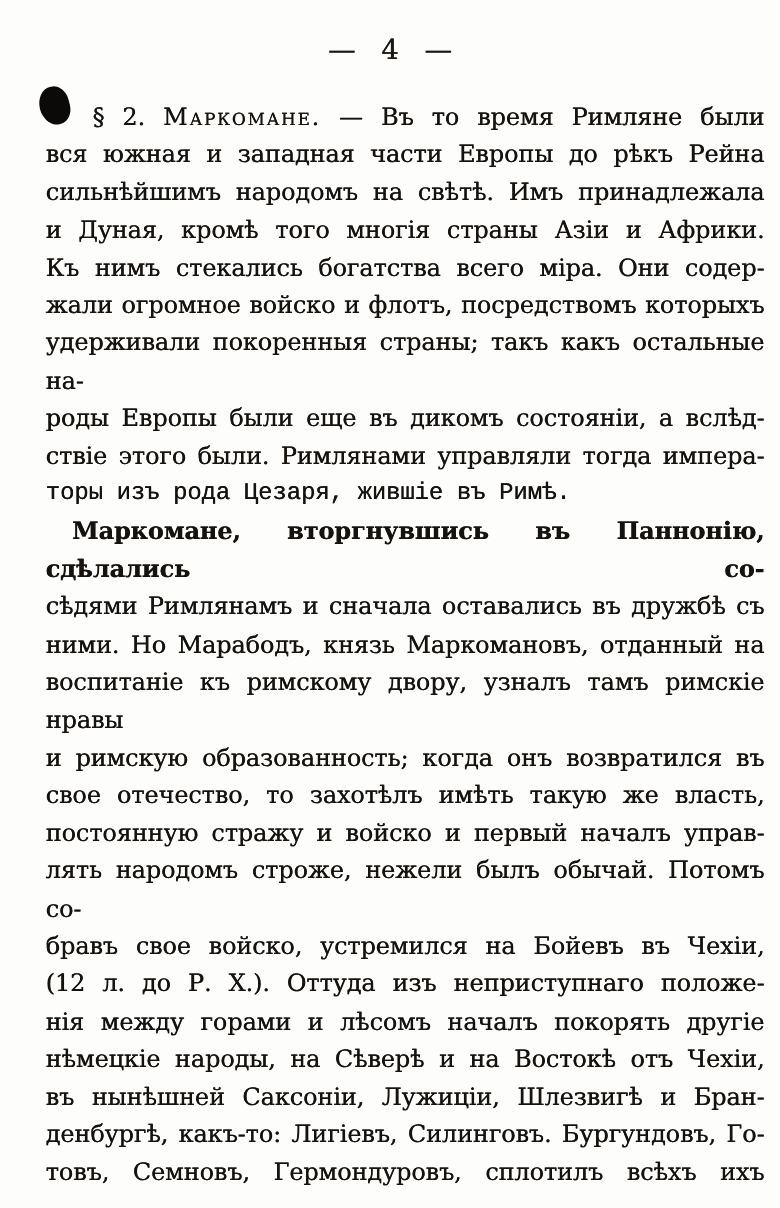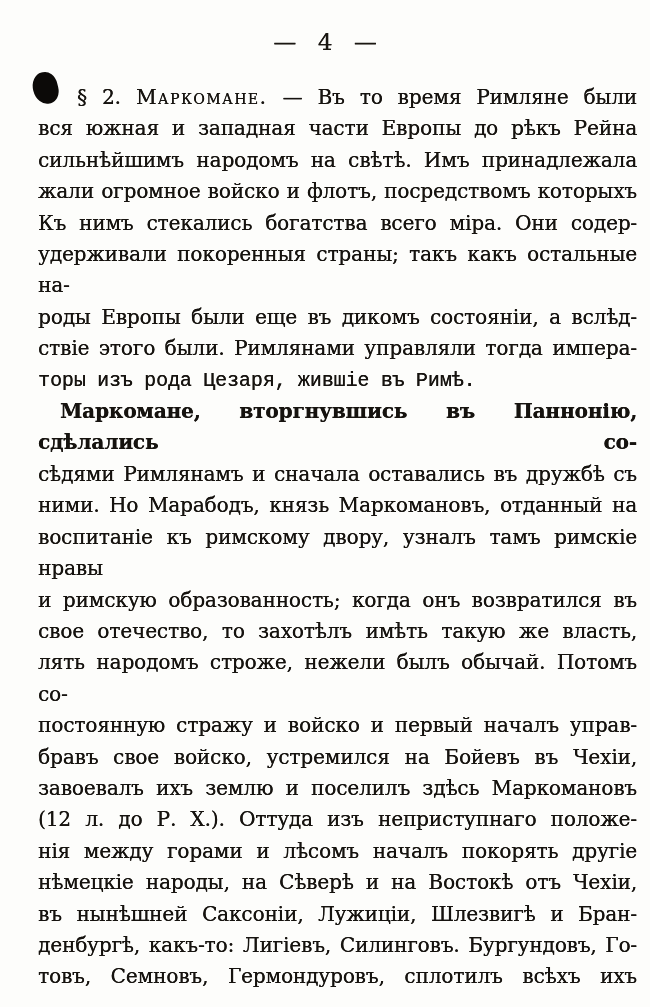--- a/index.html
+++ b/index.html
@@ -57,36 +57,36 @@
 
   <div class="body-text">
     <div class="line h-indent">
       <span>§ 2.</span>
       <span class="sc">Маркомане.</span>
       <span>—</span>
       <span>Въ то время Римляне были</span>
     </div>
     <div class="line">вся южная и западная части Европы до рѣкъ Рейна</div>
     <div class="line">сильнѣйшимъ народомъ на свѣтѣ. Имъ принадлежала</div>
+    <div class="line">и Дуная, кромѣ того многія страны Азіи и Африки.</div>
+    <div class="line">Къ нимъ стекались богатства всего міра. Они содер-</div>
     <div class="line">жали огромное войско и флотъ, посредствомъ которыхъ</div>
-    <div class="line">Къ нимъ стекались богатства всего міра. Они содер-</div>
     <div class="line">удерживали покоренныя страны; такъ какъ остальные на-</div>
     <div class="line">роды Европы были еще въ дикомъ состояніи, а вслѣд-</div>
     <div class="line">ствіе этого были. Римлянами управляли тогда импера-</div>
     <div class="line para-end">торы изъ рода Цезаря, жившіе въ Римѣ.</div>
     <div class="line p-indent">Маркомане, вторгнувшись въ Паннонію, сдѣлались со-</div>
     <div class="line">сѣдями Римлянамъ и сначала оставались въ дружбѣ съ</div>
     <div class="line">ними. Но Марабодъ, князь Маркомановъ, отданный на</div>
     <div class="line">воспитаніе къ римскому двору, узналъ тамъ римскіе нравы</div>
     <div class="line">и римскую образованность; когда онъ возвратился въ</div>
     <div class="line">свое отечество, то захотѣлъ имѣть такую же власть,</div>
+    <div class="line">постоянную стражу и войско и первый началъ управ-</div>
     <div class="line">лять народомъ строже, нежели былъ обычай. Потомъ со-</div>
-    <div class="line">постоянную стражу и войско и первый началъ управ-</div>
     <div class="line">бравъ свое войско, устремился на Бойевъ въ Чехіи,</div>
-    <div class="line">завоевалъ ихъ землю и поселилъ здѣсь Маркомановъ</div>
     <div class="line">(12 л. до Р. Х.). Оттуда изъ неприступнаго положе-</div>
     <div class="line">нія между горами и лѣсомъ началъ покорять другіе</div>
     <div class="line">нѣмецкіе народы, на Сѣверѣ и на Востокѣ отъ Чехіи,</div>
     <div class="line">въ нынѣшней Саксоніи, Лужиціи, Шлезвигѣ и Бран-</div>
     <div class="line">денбургѣ, какъ-то: Лигіевъ, Силинговъ. Бургундовъ, Го-</div>
     <div class="line">товъ, Семновъ, Гермондуровъ, сплотилъ всѣхъ ихъ</div>
 
   </div>
 
 </div>

